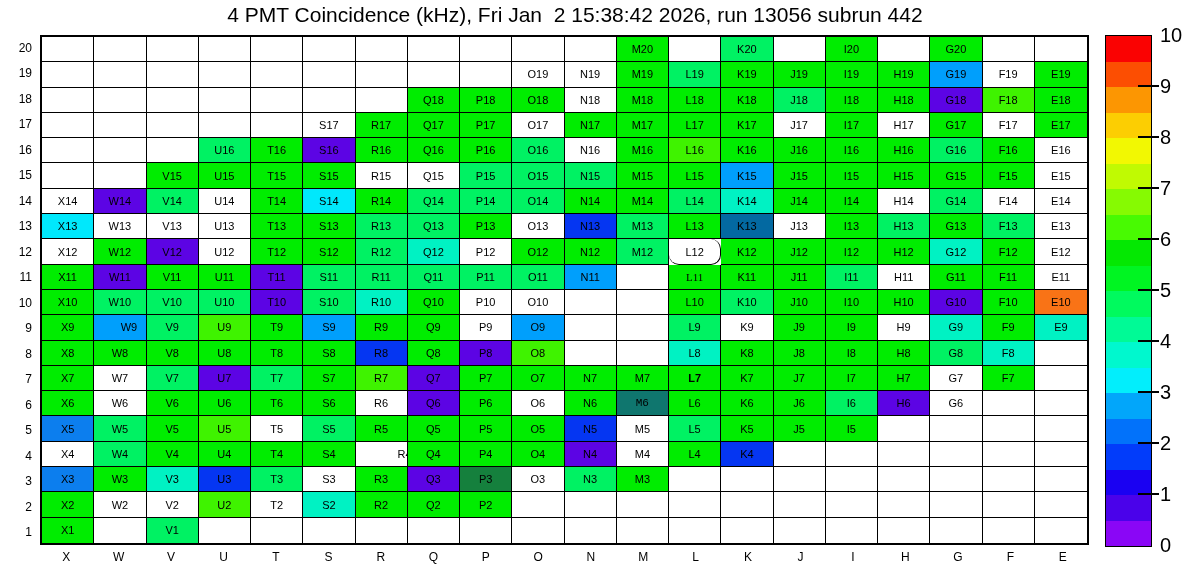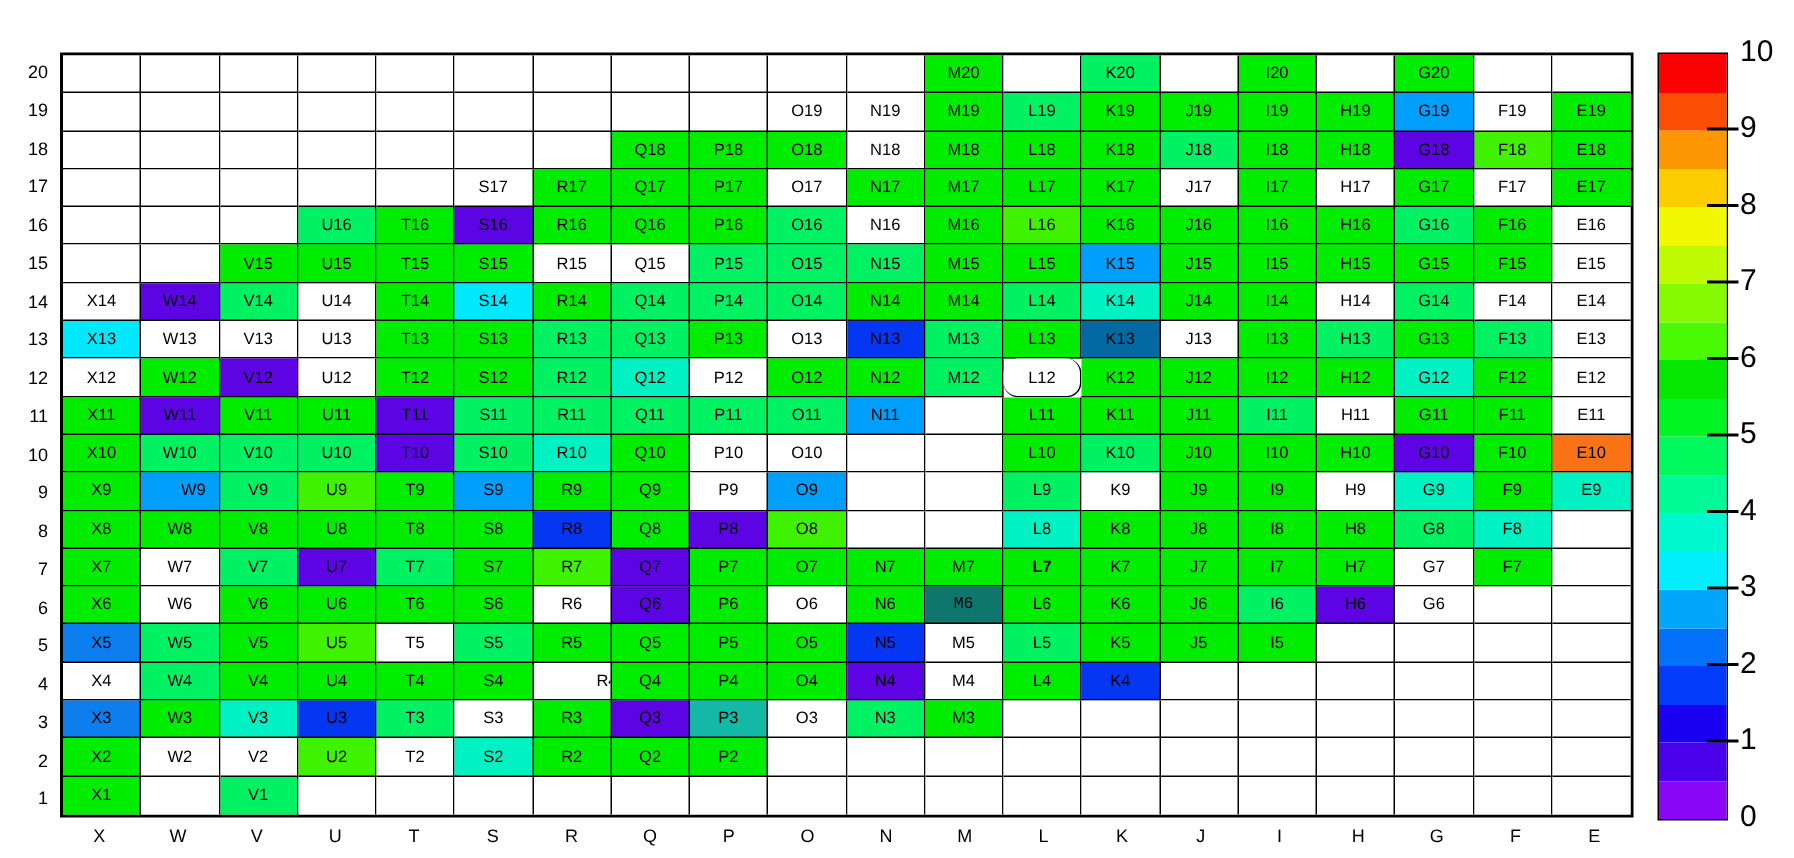--- a/index.html
+++ b/index.html
@@ -41,20 +41,21 @@
     transform:translateY(-50%);
   }
   .clab {
     position:absolute; left:1160px; font-size:20px; transform:translateY(-50%);
   }
 </style>
 </head>
 <body>
 
 <div id="canvas">
+  <div class="title">4 PMT Coincidence (kHz), Fri Jan  2 15:38:42 2026, run 13056 subrun 442</div>
   <div class="grid" id="grid">
       <div class="cell" style="background: rgb(255, 255, 255);"></div>
       <div class="cell" style="background: rgb(255, 255, 255);"></div>
       <div class="cell" style="background: rgb(255, 255, 255);"></div>
       <div class="cell" style="background: rgb(255, 255, 255);"></div>
       <div class="cell" style="background: rgb(255, 255, 255);"></div>
       <div class="cell" style="background: rgb(255, 255, 255);"></div>
       <div class="cell" style="background: rgb(255, 255, 255);"></div>
       <div class="cell" style="background: rgb(255, 255, 255);"></div>
       <div class="cell" style="background: rgb(255, 255, 255);"></div>
@@ -234,21 +235,21 @@
       <div class="cell" style="background: rgb(0, 237, 0);">V11</div>
       <div class="cell" style="background: rgb(0, 237, 0);">U11</div>
       <div class="cell" style="background: rgb(92, 4, 228);">T11</div>
       <div class="cell" style="background: rgb(0, 242, 99);">S11</div>
       <div class="cell" style="background: rgb(0, 242, 99);">R11</div>
       <div class="cell" style="background: rgb(0, 242, 99);">Q11</div>
       <div class="cell" style="background: rgb(0, 242, 99);">P11</div>
       <div class="cell" style="background: rgb(0, 242, 99);">O11</div>
       <div class="cell" style="background: rgb(0, 159, 252);">N11</div>
       <div class="cell" style="background: rgb(255, 255, 255);"></div>
-      <div class="cell" style="background: rgb(0, 237, 0);">L11</div>
+      <div class="cell" style="background: rgb(0, 237, 0); font-family: Liberation Serif, serif;">L11</div>
       <div class="cell" style="background: rgb(0, 237, 0);">K11</div>
       <div class="cell" style="background: rgb(0, 237, 0);">J11</div>
       <div class="cell" style="background: rgb(0, 242, 99);">I11</div>
       <div class="cell" style="background: rgb(255, 255, 255);">H11</div>
       <div class="cell" style="background: rgb(0, 237, 0);">G11</div>
       <div class="cell" style="background: rgb(0, 237, 0);">F11</div>
       <div class="cell" style="background: rgb(255, 255, 255);">E11</div>
       <div class="cell" style="background: rgb(0, 237, 0);">X10</div>
       <div class="cell" style="background: rgb(0, 242, 99);">W10</div>
       <div class="cell" style="background: rgb(0, 242, 99);">V10</div>
@@ -390,21 +391,21 @@
       <div class="cell" style="background: rgb(255, 255, 255);"></div>
       <div class="cell" style="background: rgb(255, 255, 255);"></div>
       <div class="cell" style="background: rgb(12, 126, 238);">X3</div>
       <div class="cell" style="background: rgb(0, 237, 0);">W3</div>
       <div class="cell" style="background: rgb(0, 242, 195);">V3</div>
       <div class="cell" style="background: rgb(5, 54, 242);">U3</div>
       <div class="cell" style="background: rgb(0, 242, 99);">T3</div>
       <div class="cell" style="background: rgb(255, 255, 255);">S3</div>
       <div class="cell" style="background: rgb(0, 237, 0);">R3</div>
       <div class="cell" style="background: rgb(92, 4, 228);">Q3</div>
-      <div class="cell" style="background: #14b8a6;">P3</div>
+      <div class="cell" style="background: #15803d;">P3</div>
       <div class="cell" style="background: rgb(255, 255, 255);">O3</div>
       <div class="cell" style="background: rgb(0, 242, 99);">N3</div>
       <div class="cell" style="background: rgb(0, 237, 0);">M3</div>
       <div class="cell" style="background: rgb(255, 255, 255);"></div>
       <div class="cell" style="background: rgb(255, 255, 255);"></div>
       <div class="cell" style="background: rgb(255, 255, 255);"></div>
       <div class="cell" style="background: rgb(255, 255, 255);"></div>
       <div class="cell" style="background: rgb(255, 255, 255);"></div>
       <div class="cell" style="background: rgb(255, 255, 255);"></div>
       <div class="cell" style="background: rgb(255, 255, 255);"></div>

